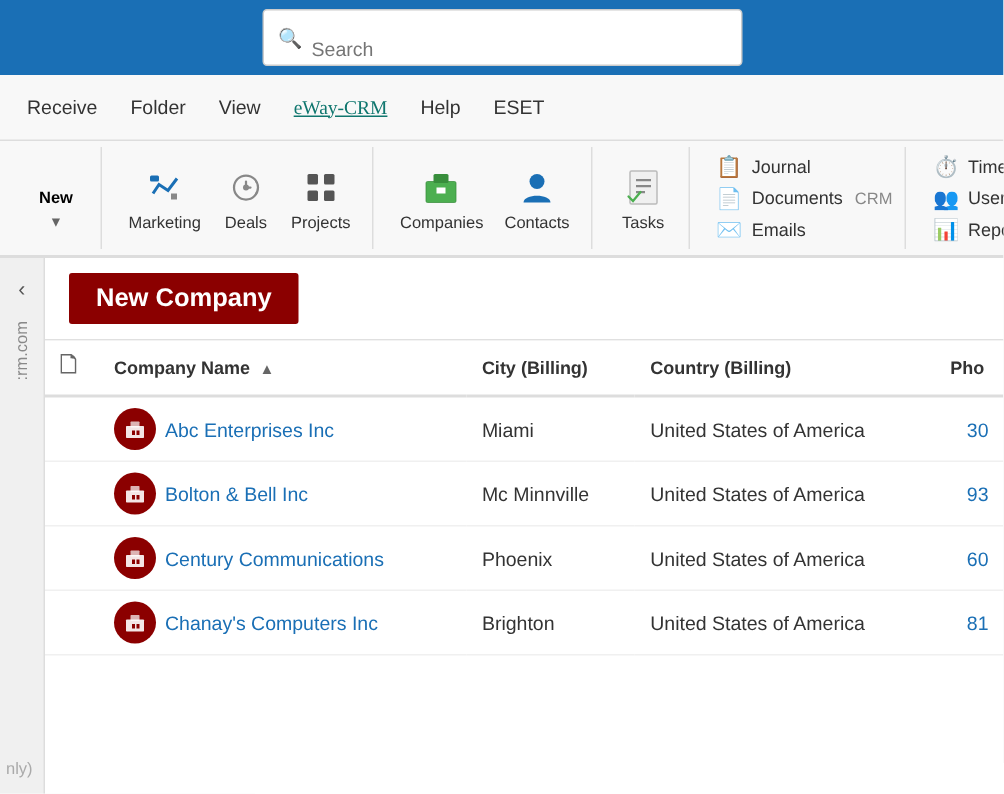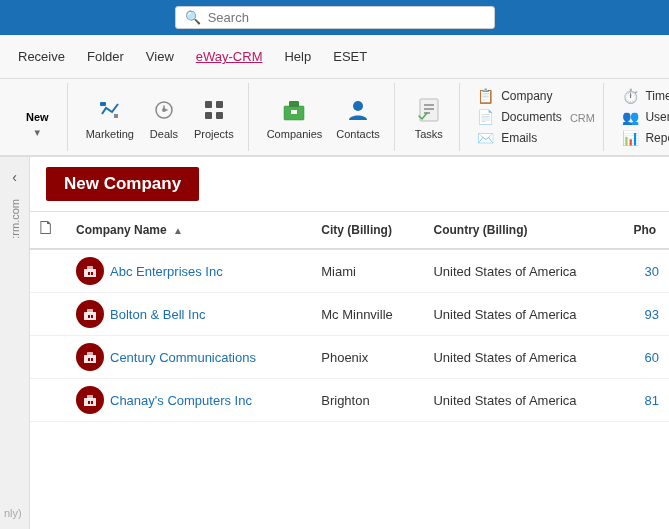--- a/index.html
+++ b/index.html
@@ -22,20 +22,21 @@
       padding: 3px 10px;
       width: 320px;
       gap: 6px;
     }
     .search-box input {
       border: none;
       outline: none;
       font-size: 13px;
       color: #666;
       width: 100%;
+      margin-top: 15px;
     }
     .search-icon-char { color: #888; font-size: 13px; }
 
     
     .menu-bar {
       background: #f8f8f8;
       border-bottom: 1px solid #ddd;
       display: flex;
       align-items: center;
       padding: 0 8px;
@@ -43,22 +44,23 @@
       gap: 2px;
     }
     .menu-item {
       padding: 4px 10px;
       font-size: 13px;
       color: #333;
       cursor: pointer;
       border-radius: 2px;
     }
     .menu-item.active {
-      color: #be185d;
+      color: #0f766e;
       text-decoration: underline;
+      font-family: Liberation Serif, serif;
     }
 
     
     .ribbon {
       background: #f8f8f8;
       border-bottom: 2px solid #ddd;
       display: flex;
       align-items: stretch;
       padding: 4px 8px;
       gap: 4px;
@@ -361,21 +363,21 @@
         </svg>
       </div>
       <span>Tasks</span>
     </div>
   </div>
 
   <div class="ribbon-group">
     <div class="ribbon-small-group">
       <div class="ribbon-btn-small">
         <span class="icon-small">📋</span>
-        <span>Company</span>
+        <span>Journal</span>
       </div>
       <div class="ribbon-btn-small">
         <span class="icon-small">📄</span>
         <span>Documents</span>
       </div>
       <div class="ribbon-btn-small">
         <span class="icon-small">✉️</span>
         <span>Emails</span>
       </div>
     </div>

